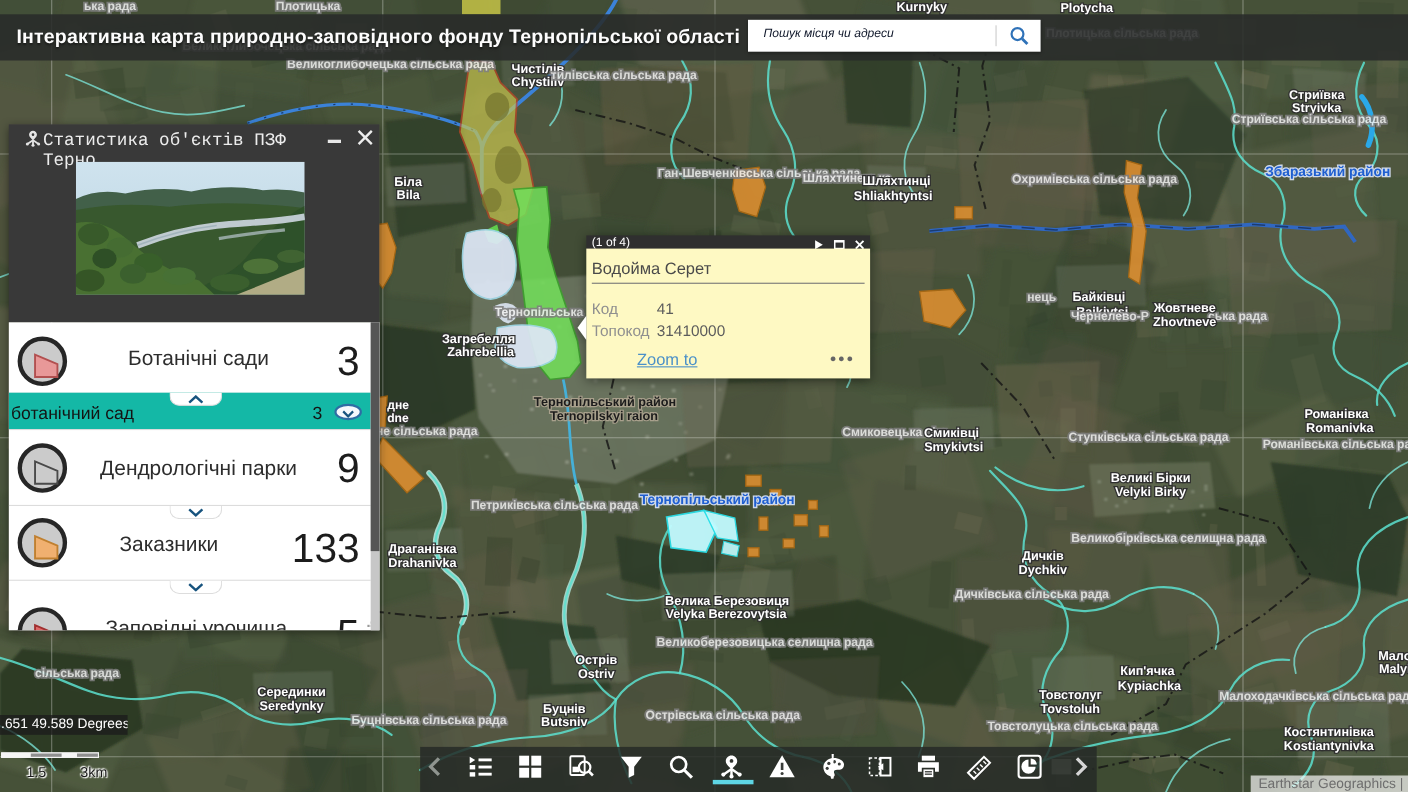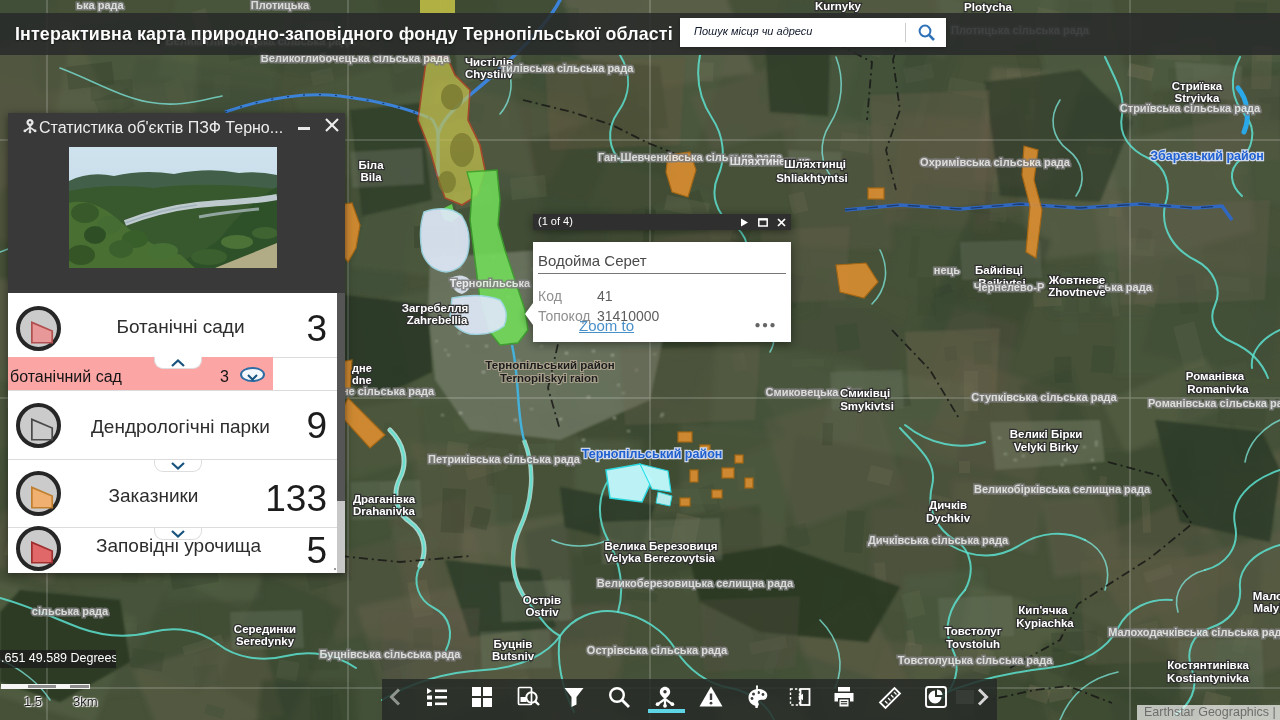--- a/index.html
+++ b/index.html
@@ -5,43 +5,43 @@
 html,body {width:1280px; height:720px; overflow:hidden; font-family:"Liberation Sans",sans-serif;}
 body {position:relative; background:#4d5940;}
 #map {position:absolute; left:0; top:0;}
 .hdr {position:absolute; left:0; top:13px; width:1280px; height:42px; background:rgba(40,43,41,.87);}
 .hdr .t {position:absolute; left:15px; top:21px; transform:translateY(-50%); font-size:17.8px; font-weight:bold; color:#fdfdfd; white-space:nowrap; text-shadow:0 1px 2px rgba(0,0,0,.45); letter-spacing:.15px;}
 .search {position:absolute; left:680px; top:18px; width:266px; height:29px; background:#fff; box-shadow:0 1px 3px rgba(0,0,0,.35);}
 .search .ph {position:absolute; left:14px; top:7px; font-size:11px; color:#0f172a;font-style:italic;}
 .search .sep {position:absolute; right:40px; top:5px; bottom:5px; width:1px; background:#ccc;}
 .search svg {position:absolute; right:9px; top:4.5px;}
 .panel {position:absolute; left:8px; top:113px; width:337px; height:460px; box-shadow:0 2px 8px rgba(0,0,0,.5);}
-.phead {position:absolute; left:0; top:0; width:337px; height:180px; background:#393939;}
+.phead {position:absolute; left:0; top:0; width:337px; height:180px; background:#393939;font-family:Liberation Mono, monospace;}
 .phead .t {position:absolute; left:31px; top:6px; font-size:16px; color:#ededed;}
 .phead .min {position:absolute; left:290px; top:14px; width:12px; height:2.5px; background:#e8e8e8;}
 .phead .photo {position:absolute; left:61px; top:34px; width:208px; height:121px;}
 .plist {position:absolute; left:0; top:180px; width:337px; height:280px; background:#fff; overflow:hidden;}
 .sbar {position:absolute; right:0; top:180px; width:8px; height:280px; background:#c7c7c7;}
 .sbar .thumb {position:absolute; left:0; top:0; width:8px; height:208px; background:#555555;}
 .row {position:absolute; left:0; width:329px; display:flex; align-items:center;}
 .circ {position:absolute; left:7.5px; width:45px; height:45px; border-radius:50%; background:#cbcbcb; border:4px solid #262626;}
 .circ svg {position:absolute; left:-1px; top:-1px;}
 .rlbl {position:absolute; font-size:19px; color:#2d2d2d; width:100%; text-align:center;}
 .rcnt {position:absolute; right:10px; font-size:37px; color:#1c1c1c; font-weight:400;}
 .sep1 {position:absolute; left:0; width:329px; height:1px; background:#dcdcdc;}
 .tab {position:absolute; z-index:6; width:48px; height:12px; background:#fff; border:1px solid #ddd; border-top:none; border-radius:0 0 9px 9px; text-align:center;}
 .tab svg {display:block; margin:2px auto 0;}
-.subrow {position:absolute; left:0; top:64px; width:265px; height:33px; background:#fca5a5;}
+.subrow {position:absolute; left:0; top:64px; width:329px; height:33px; background:#14b8a6;}
 .subrow .sl {position:absolute; left:2px; top:11px; font-size:16px; color:#141414;}
 .subrow .sc {position:absolute; right:44px; top:11px; font-size:16px; color:#141414;}
 .oval {position:absolute; right:8px; top:10px; width:25px; height:15px; border:2px solid #2e6da4; border-radius:50%; background:#f4f8fc;}
 .pop {position:absolute; left:533px; top:214px; width:258px; filter:drop-shadow(0 2px 5px rgba(0,0,0,.45));}
 .pophead {position:absolute; left:0; top:0; width:258px; height:16px; background:#2f2f2f; color:#fff;}
 .pophead .pt {position:absolute; left:5px; top:1px; font-size:11px;}
-.popbody {position:absolute; left:0; top:28px; width:258px; height:100px; background:#ffffff;}
+.popbody {position:absolute; left:0; top:12px; width:258px; height:118px; background:#fef9c3;}
 .popbody .tail {position:absolute; left:-8px; top:61px; width:0; height:0; border-top:11px solid transparent; border-bottom:11px solid transparent; border-right:8px solid #fff;}
 .popbody .pt2 {position:absolute; left:5px; top:10px; font-size:15px; color:#4a4a4a;}
 .popbody .hr {position:absolute; left:5px; right:5px; top:31px; height:1px; background:#777;}
 .popbody .k {position:absolute; left:5px; font-size:14px; color:#8f8f8f;}
 .popbody .v {position:absolute; left:64px; font-size:14px; color:#5c5c5c;}
 .popbody .zt {position:absolute; left:5px; bottom:8px; font-size:15px; color:#4a90c8; text-decoration:underline;margin-left:41px;}
 .popbody .dots {position:absolute; right:14px; bottom:12px; color:#666; font-size:10px; letter-spacing:1.5px;}
 .tbar {position:absolute; left:382px; top:679px; width:615px; height:41px; background:rgba(38,42,39,.85);}
 .ti {position:absolute; top:684px;}
 .tbar-under {position:absolute; left:648px; top:709px; width:37px; height:3.5px; background:#5ed5e4;}
@@ -875,21 +875,21 @@
         </div>
     <div class="rlbl" style="top:26px;left:-19px">Заказники</div>
     <div class="rcnt" style="top:19px">133</div>
   </div>
   <div class="sep1" style="top:234px"></div>
   <div class="tab" style="left:146px;top:235px">
         <svg width="14" height="8" viewBox="0 0 14 8">
           <path d="M1,1 L7,6.5 L13,1" fill="none" stroke="#17537e" stroke-width="2.2"></path>
         </svg>
       </div>
-  <div class="row" style="top:220px;height:46px">
+  <div class="row" style="top:246px;height:46px">
     <div class="circ" style="top:13px">
           <svg width="45" height="45" viewBox="0 0 42 42">
             <path d="M12,31.5 L12,12.5 L31,20.5 L31,31.5 Z" fill="#e06868" stroke="#a03030" stroke-width="1.6"></path>
           </svg>
         </div>
     <div class="rlbl" style="top:22px;left:6px">Заповідні урочища</div>
     <div class="rcnt" style="top:17px">5</div>
   </div>
   <svg style="position:absolute;right:2px;bottom:2px" width="10" height="10" viewBox="0 0 10 10">
         <g fill="#9a9a9a">

